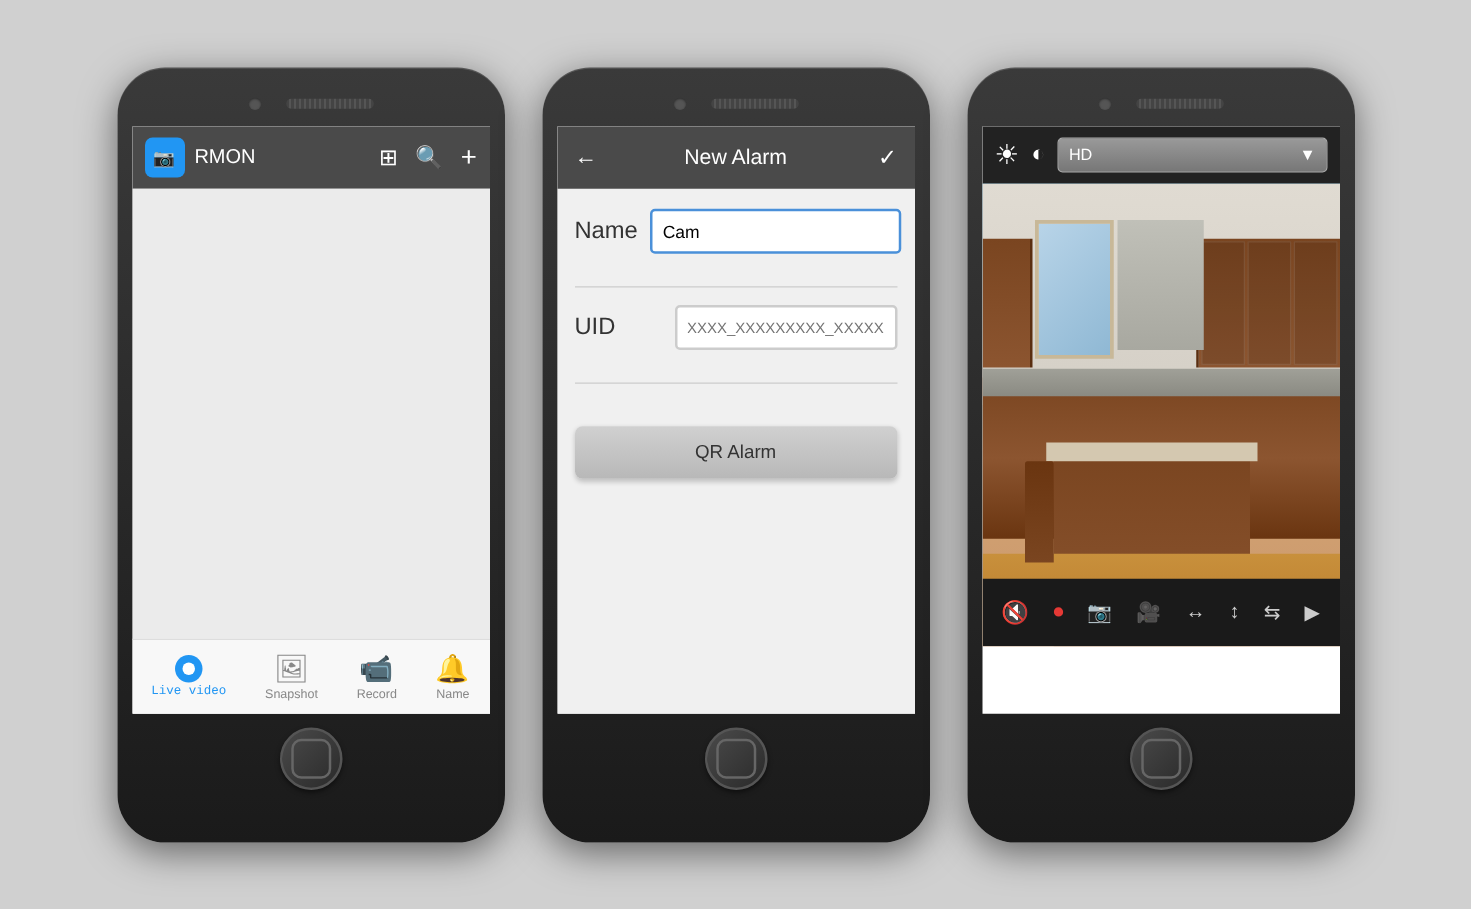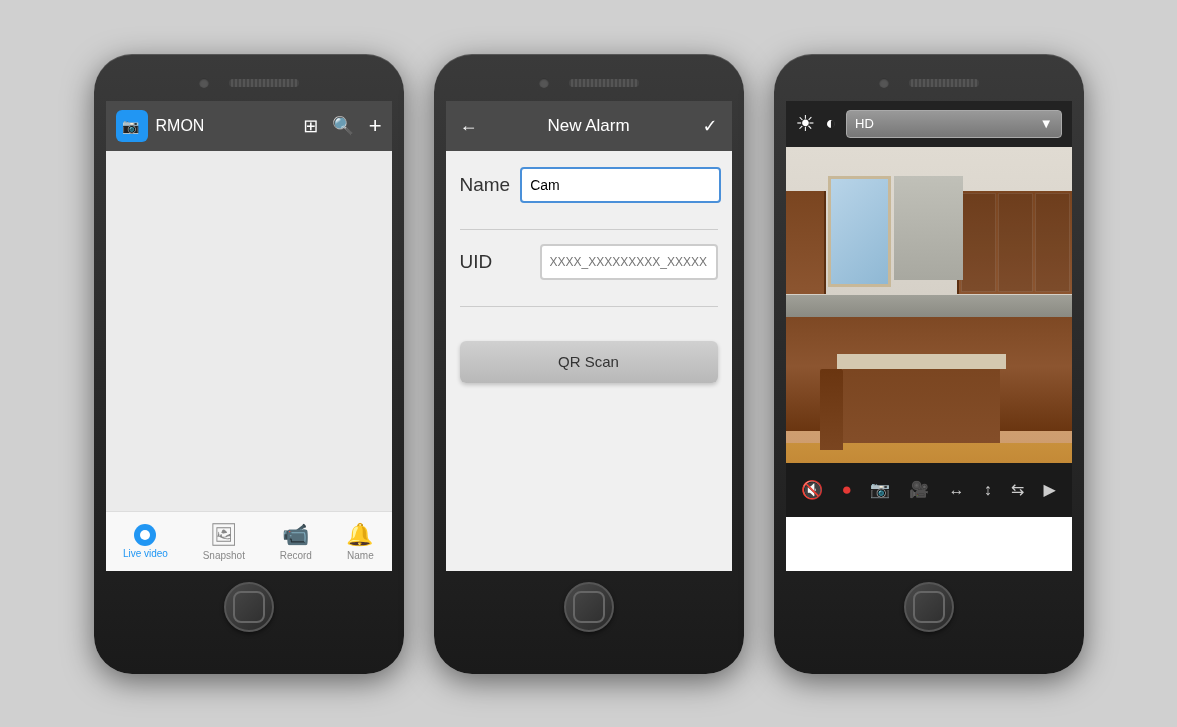--- a/index.html
+++ b/index.html
@@ -157,20 +157,21 @@
       font-size: 22px;
     }
 
     .tab-label {
       font-size: 10px;
       color: #888;
     }
 
     .tab-item.active .tab-label {
       color: #2196F3;
+      font-family: Liberation Mono, monospace;
     }
 
     .live-video-icon {
       width: 22px;
       height: 22px;
       border-radius: 50%;
       background: #2196F3;
       display: flex;
       align-items: center;
       justify-content: center;
@@ -450,21 +451,21 @@
 
         <div class="form-row">
           <span class="form-label">UID</span>
           <input class="form-input placeholder" type="text" placeholder="XXXX_XXXXXXXXX_XXXXX" style="">
         </div>
         <div class="divider-row"></div>
 
 
         <div style="height:10px;"></div>
 
-        <button class="form-button">QR Scan</button>
+        <button class="form-button">QR Alarm</button>
       </div>
     </div>
   </div>
   <div class="phone-bottom">
     <div class="home-button">
       <div class="home-button-inner"></div>
     </div>
   </div>
 </div>
 

